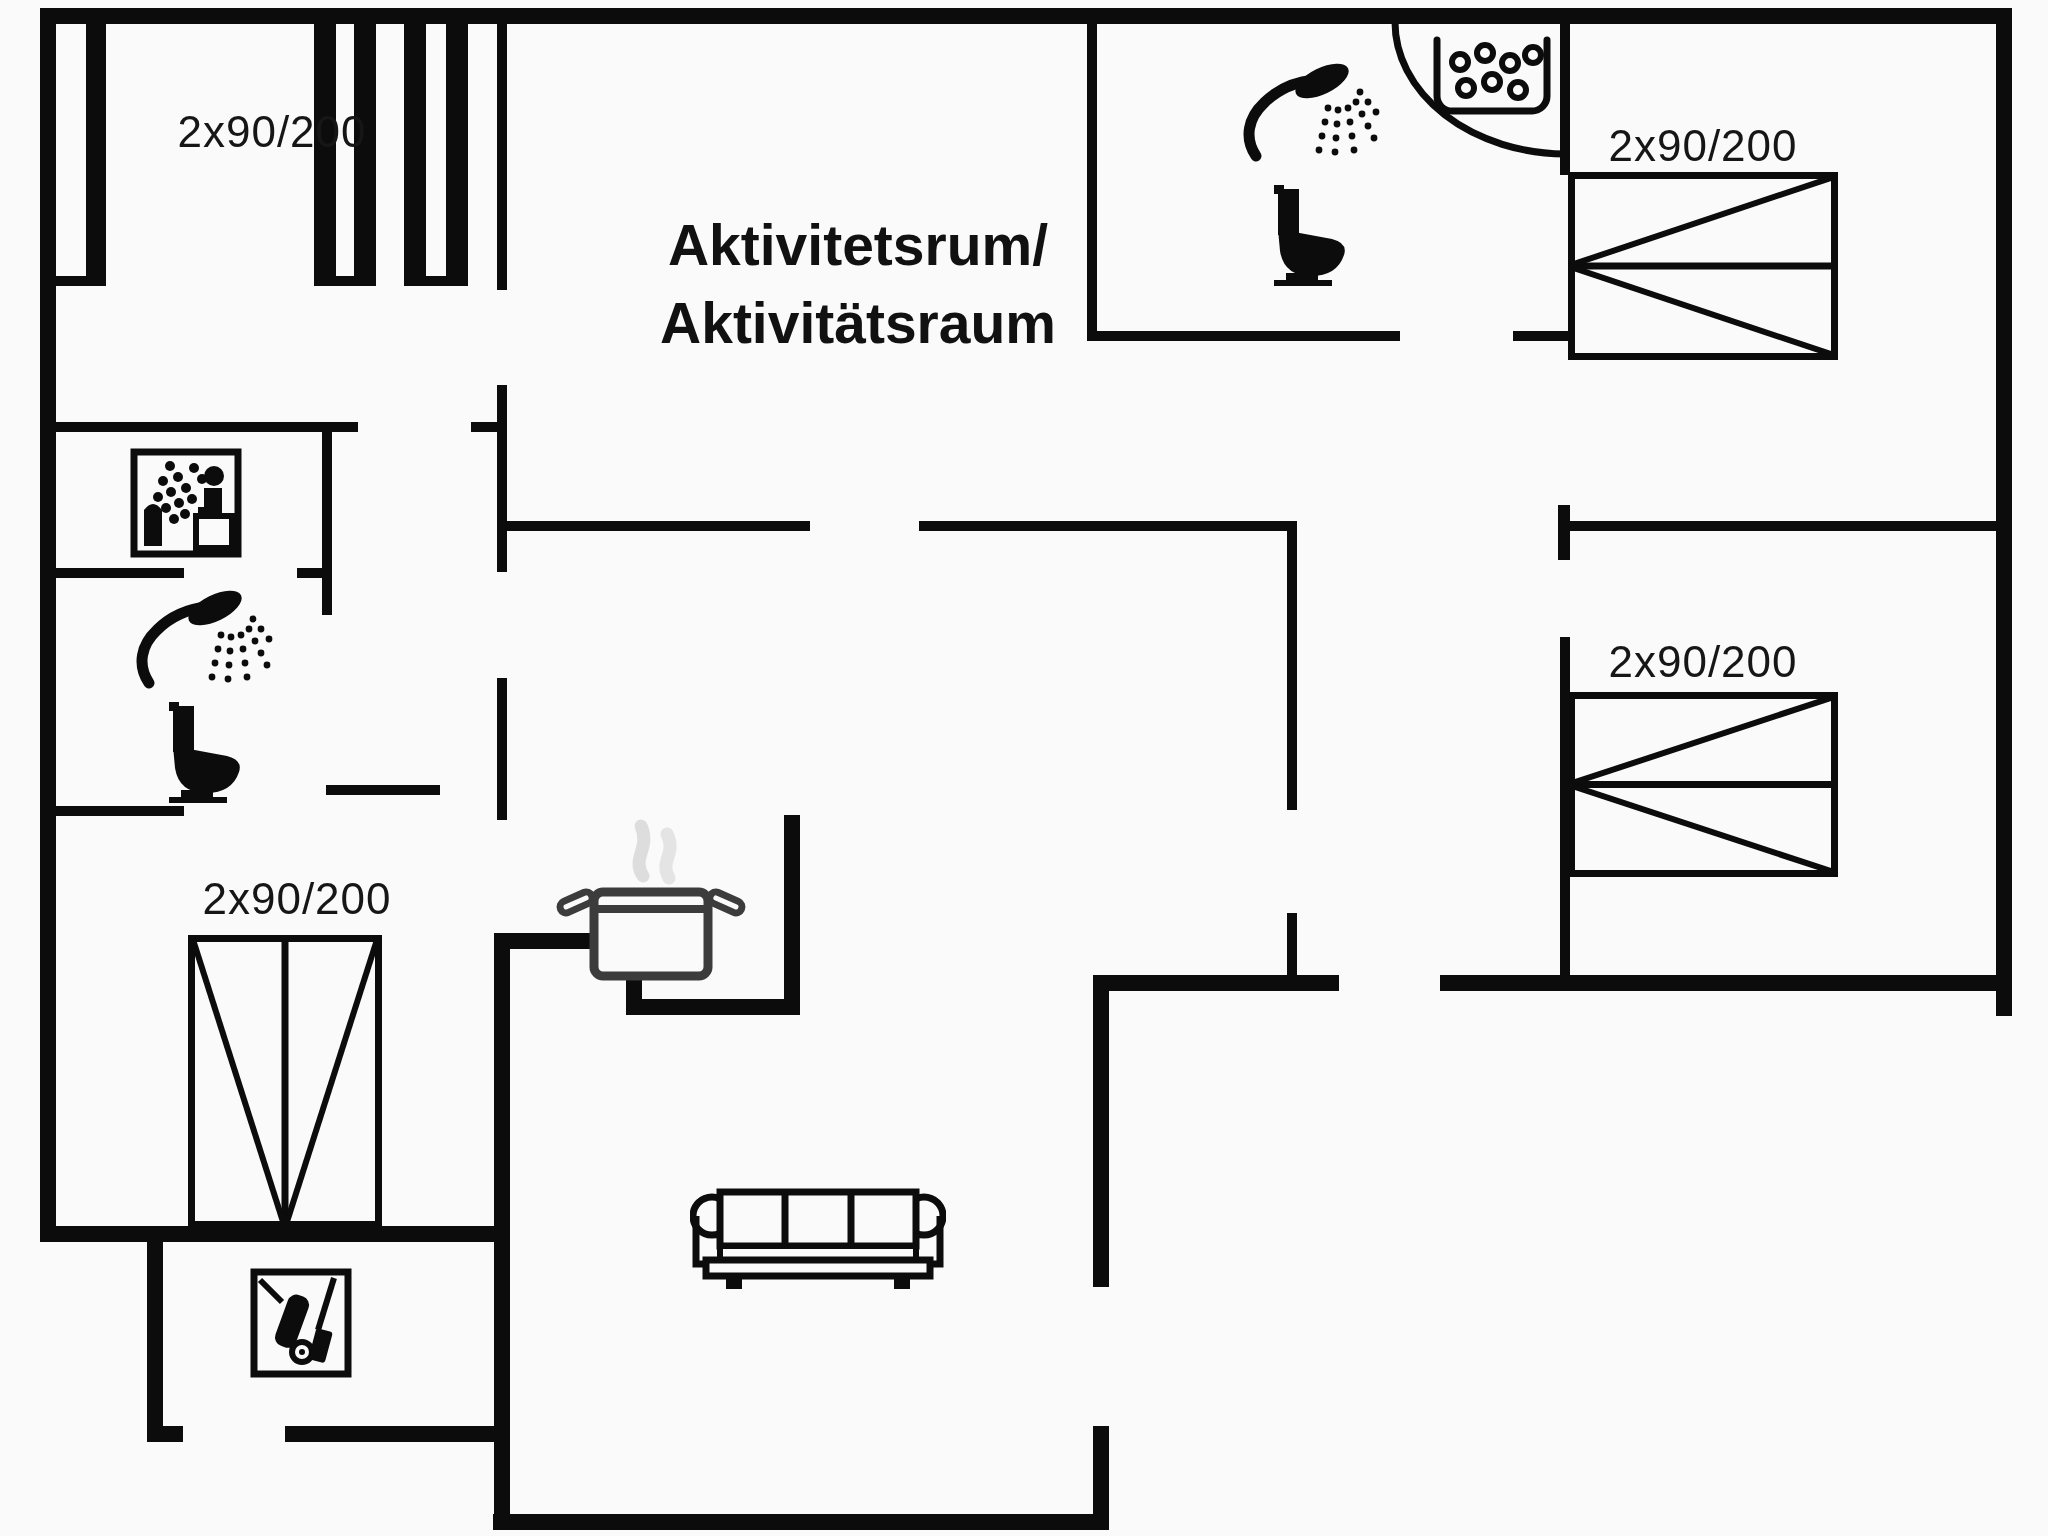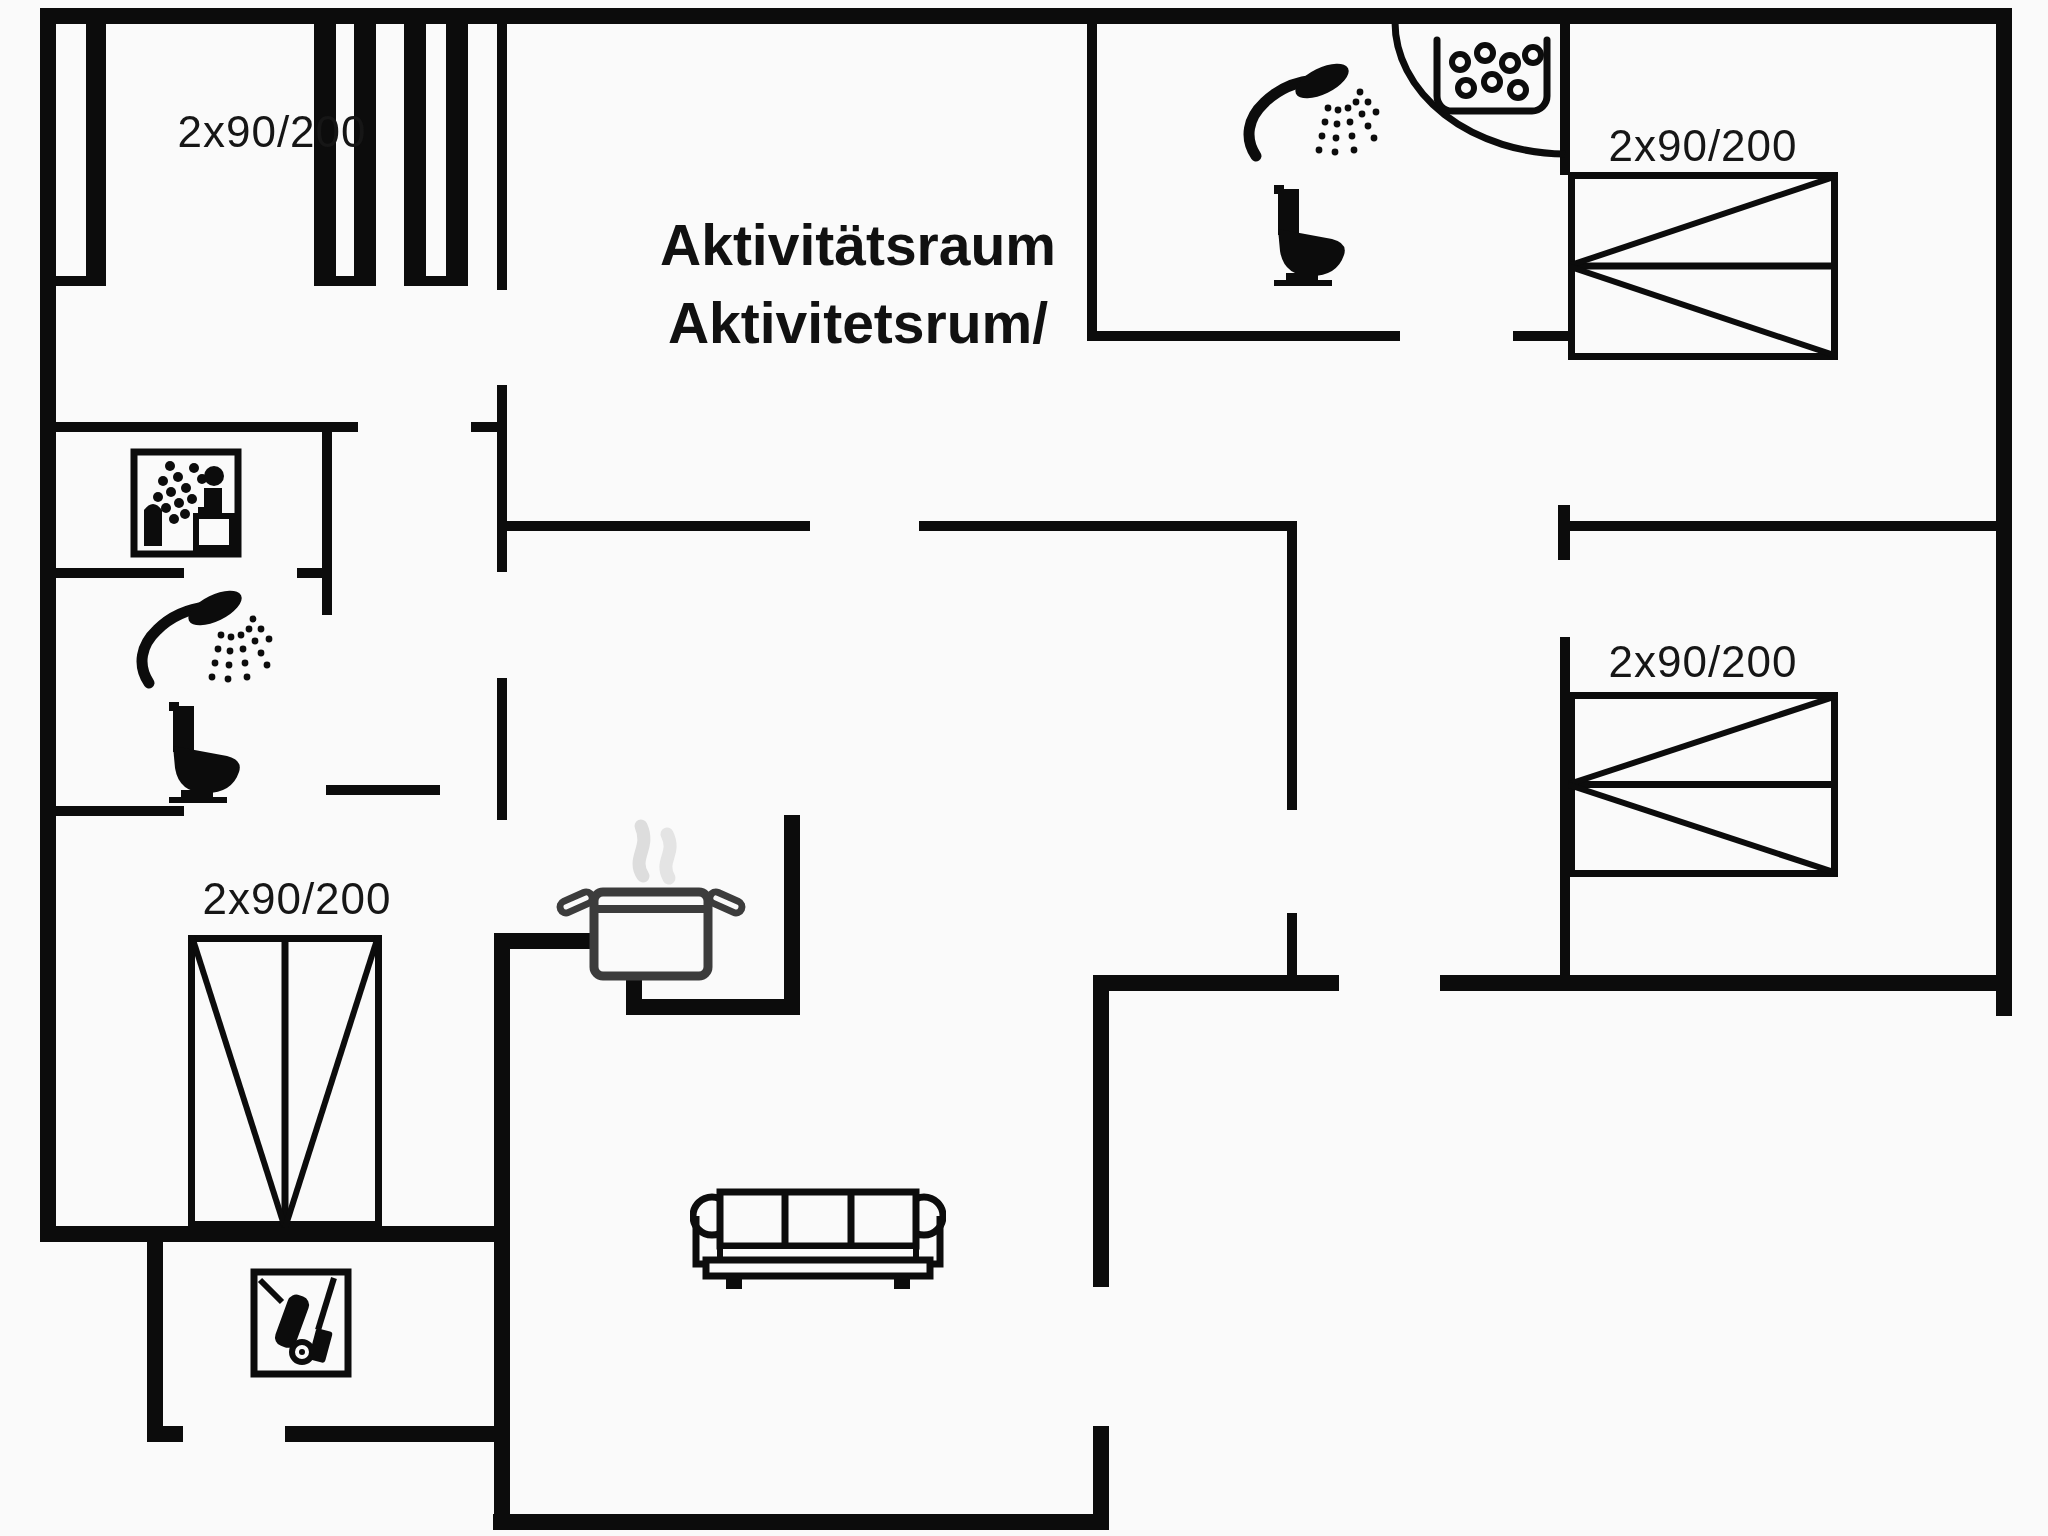--- a/index.html
+++ b/index.html
@@ -97,22 +97,22 @@
       <svg width="194" height="293" viewBox="0 0 194 293" style="position: absolute; left: 188px; top: 935px;">
         <rect x="3.5" y="3.5" width="187" height="286" fill="none" stroke="#0c0c0c" stroke-width="7"></rect>
         <line x1="97" y1="0" x2="97" y2="293" stroke="#0c0c0c" stroke-width="7"></line>
         <line x1="3.5" y1="0" x2="97" y2="293" stroke="#0c0c0c" stroke-width="6"></line>
         <line x1="190.5" y1="0" x2="97" y2="293" stroke="#0c0c0c" stroke-width="6"></line>
       </svg>
       <div class="bed-label" style="left: 297px; top: 899px;">2x90/200</div>
     </div>
 
   <div class="activity-label">
+    <div>Aktivitetsrum/</div>
     <div>Aktivitätsraum</div>
-    <div>Aktivitetsrum/</div>
   </div>
   <div class="room-label" style="left:272px;top:132px;">2x90/200</div>
 
   <svg class="icon" style="left:0;top:0;width:2048px;height:1536px;pointer-events:none;" viewBox="0 0 2048 1536">
     <path d="M1395 22 A172 132 0 0 0 1565 154" fill="none" stroke="#0c0c0c" stroke-width="7"></path>
   </svg>
 
   <svg class="icon" style="left:1430px;top:36px;" width="124" height="86" viewBox="0 0 124 86">
     <path d="M7 4 v56 a15 15 0 0 0 15 15 h80 a15 15 0 0 0 15 -15 v-56" fill="none" stroke="#0c0c0c" stroke-width="7" stroke-linecap="round"></path>
     <g fill="none" stroke="#0c0c0c" stroke-width="6">

